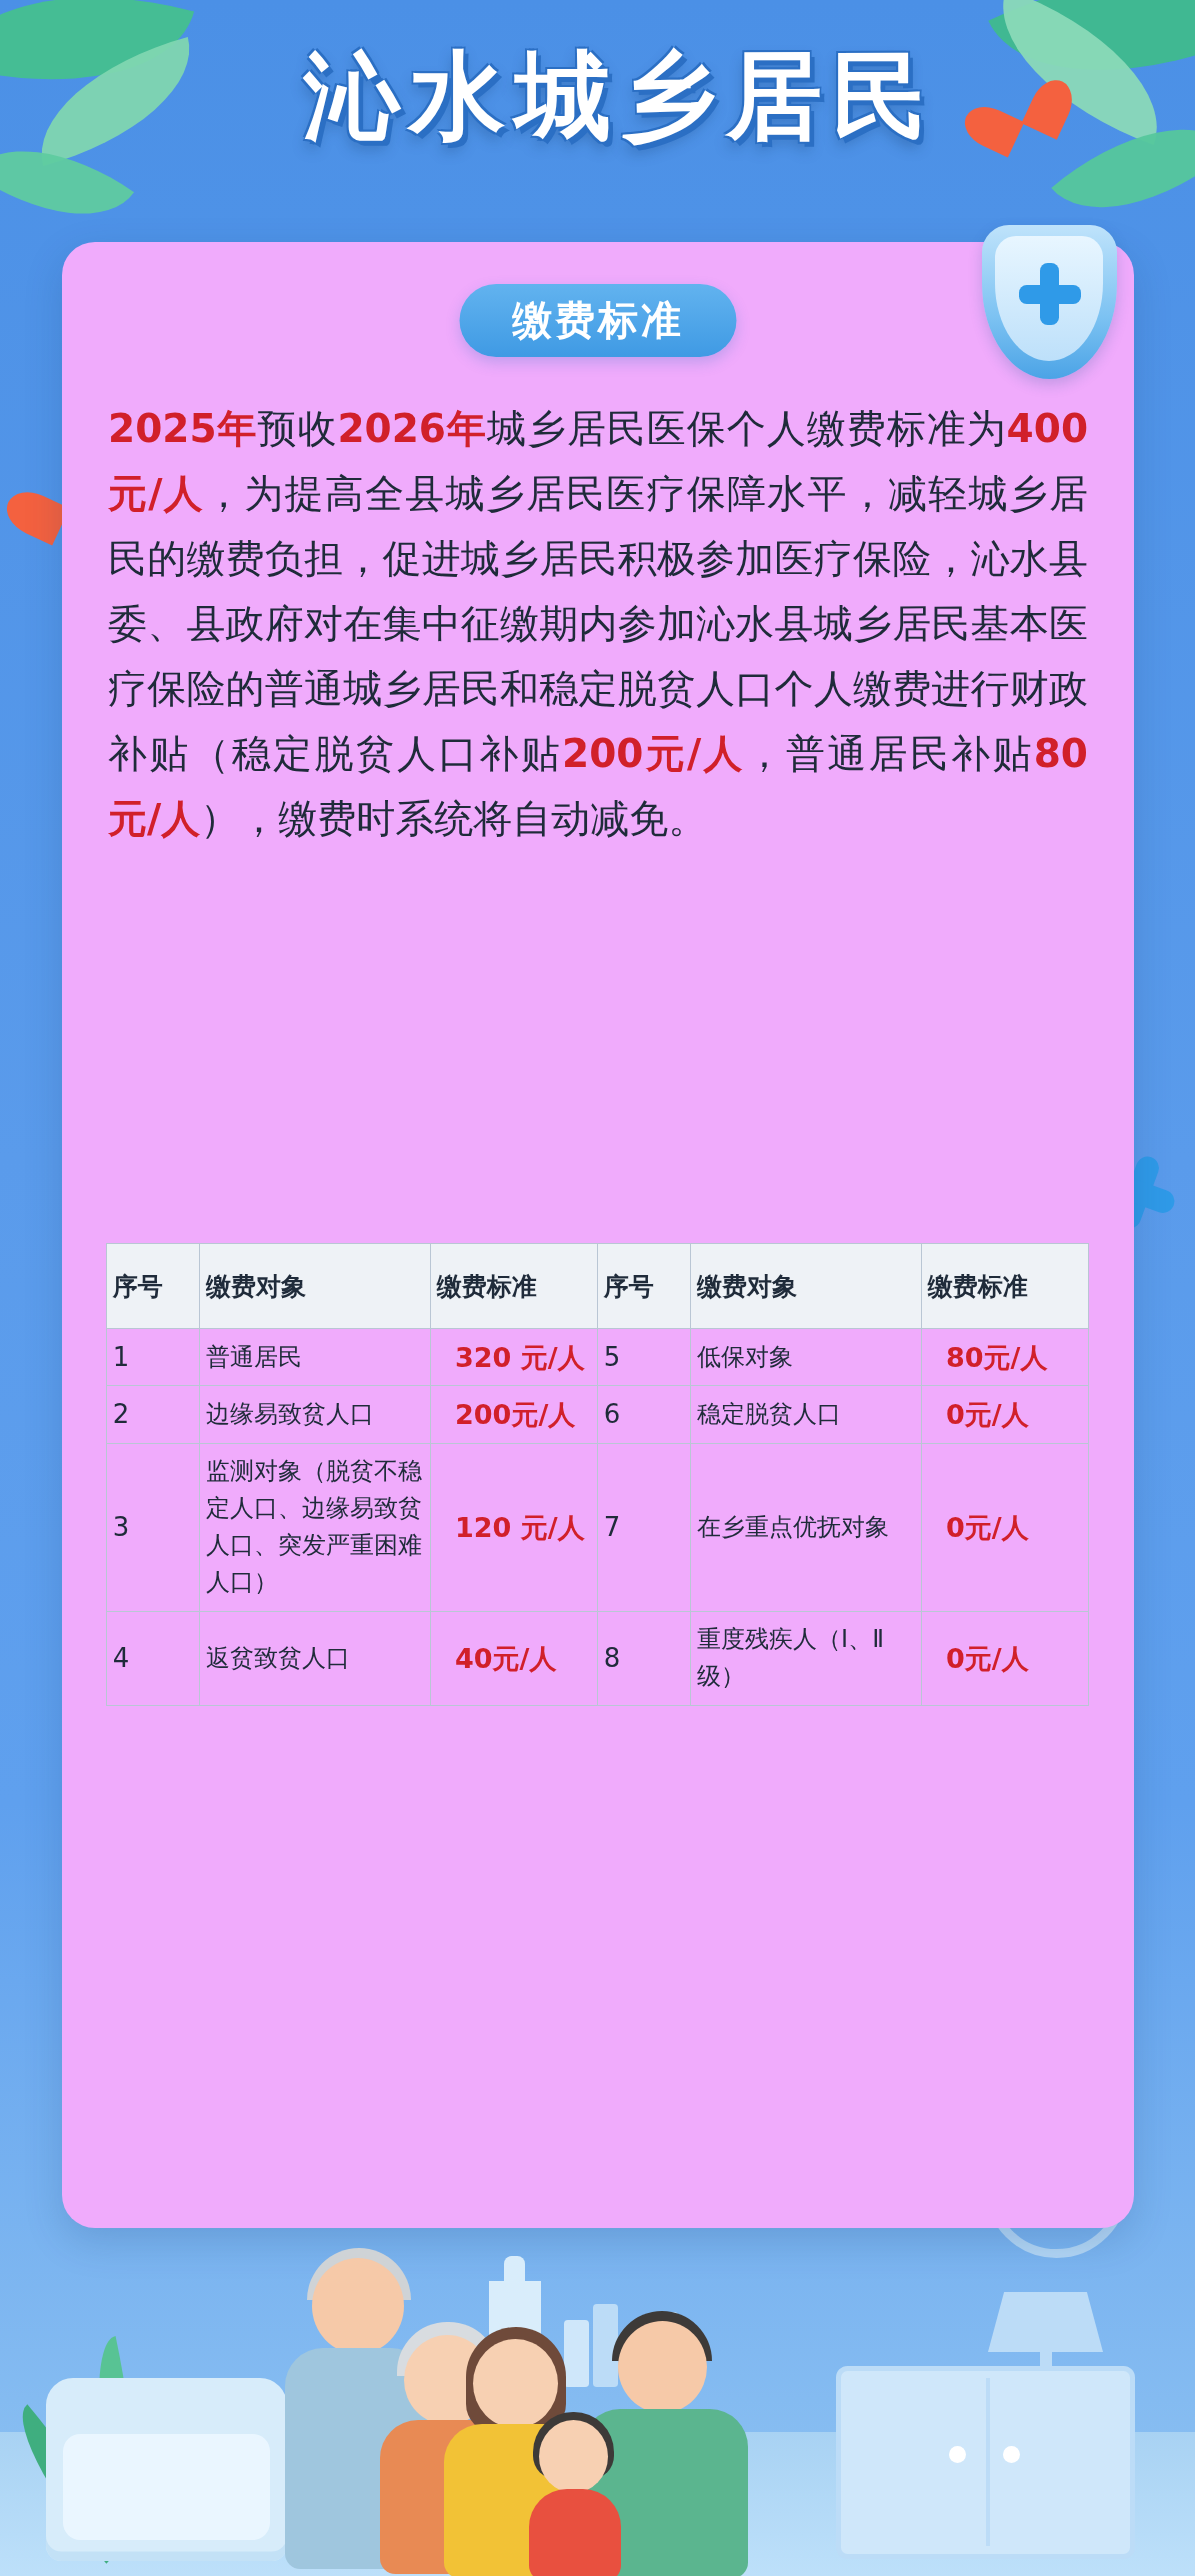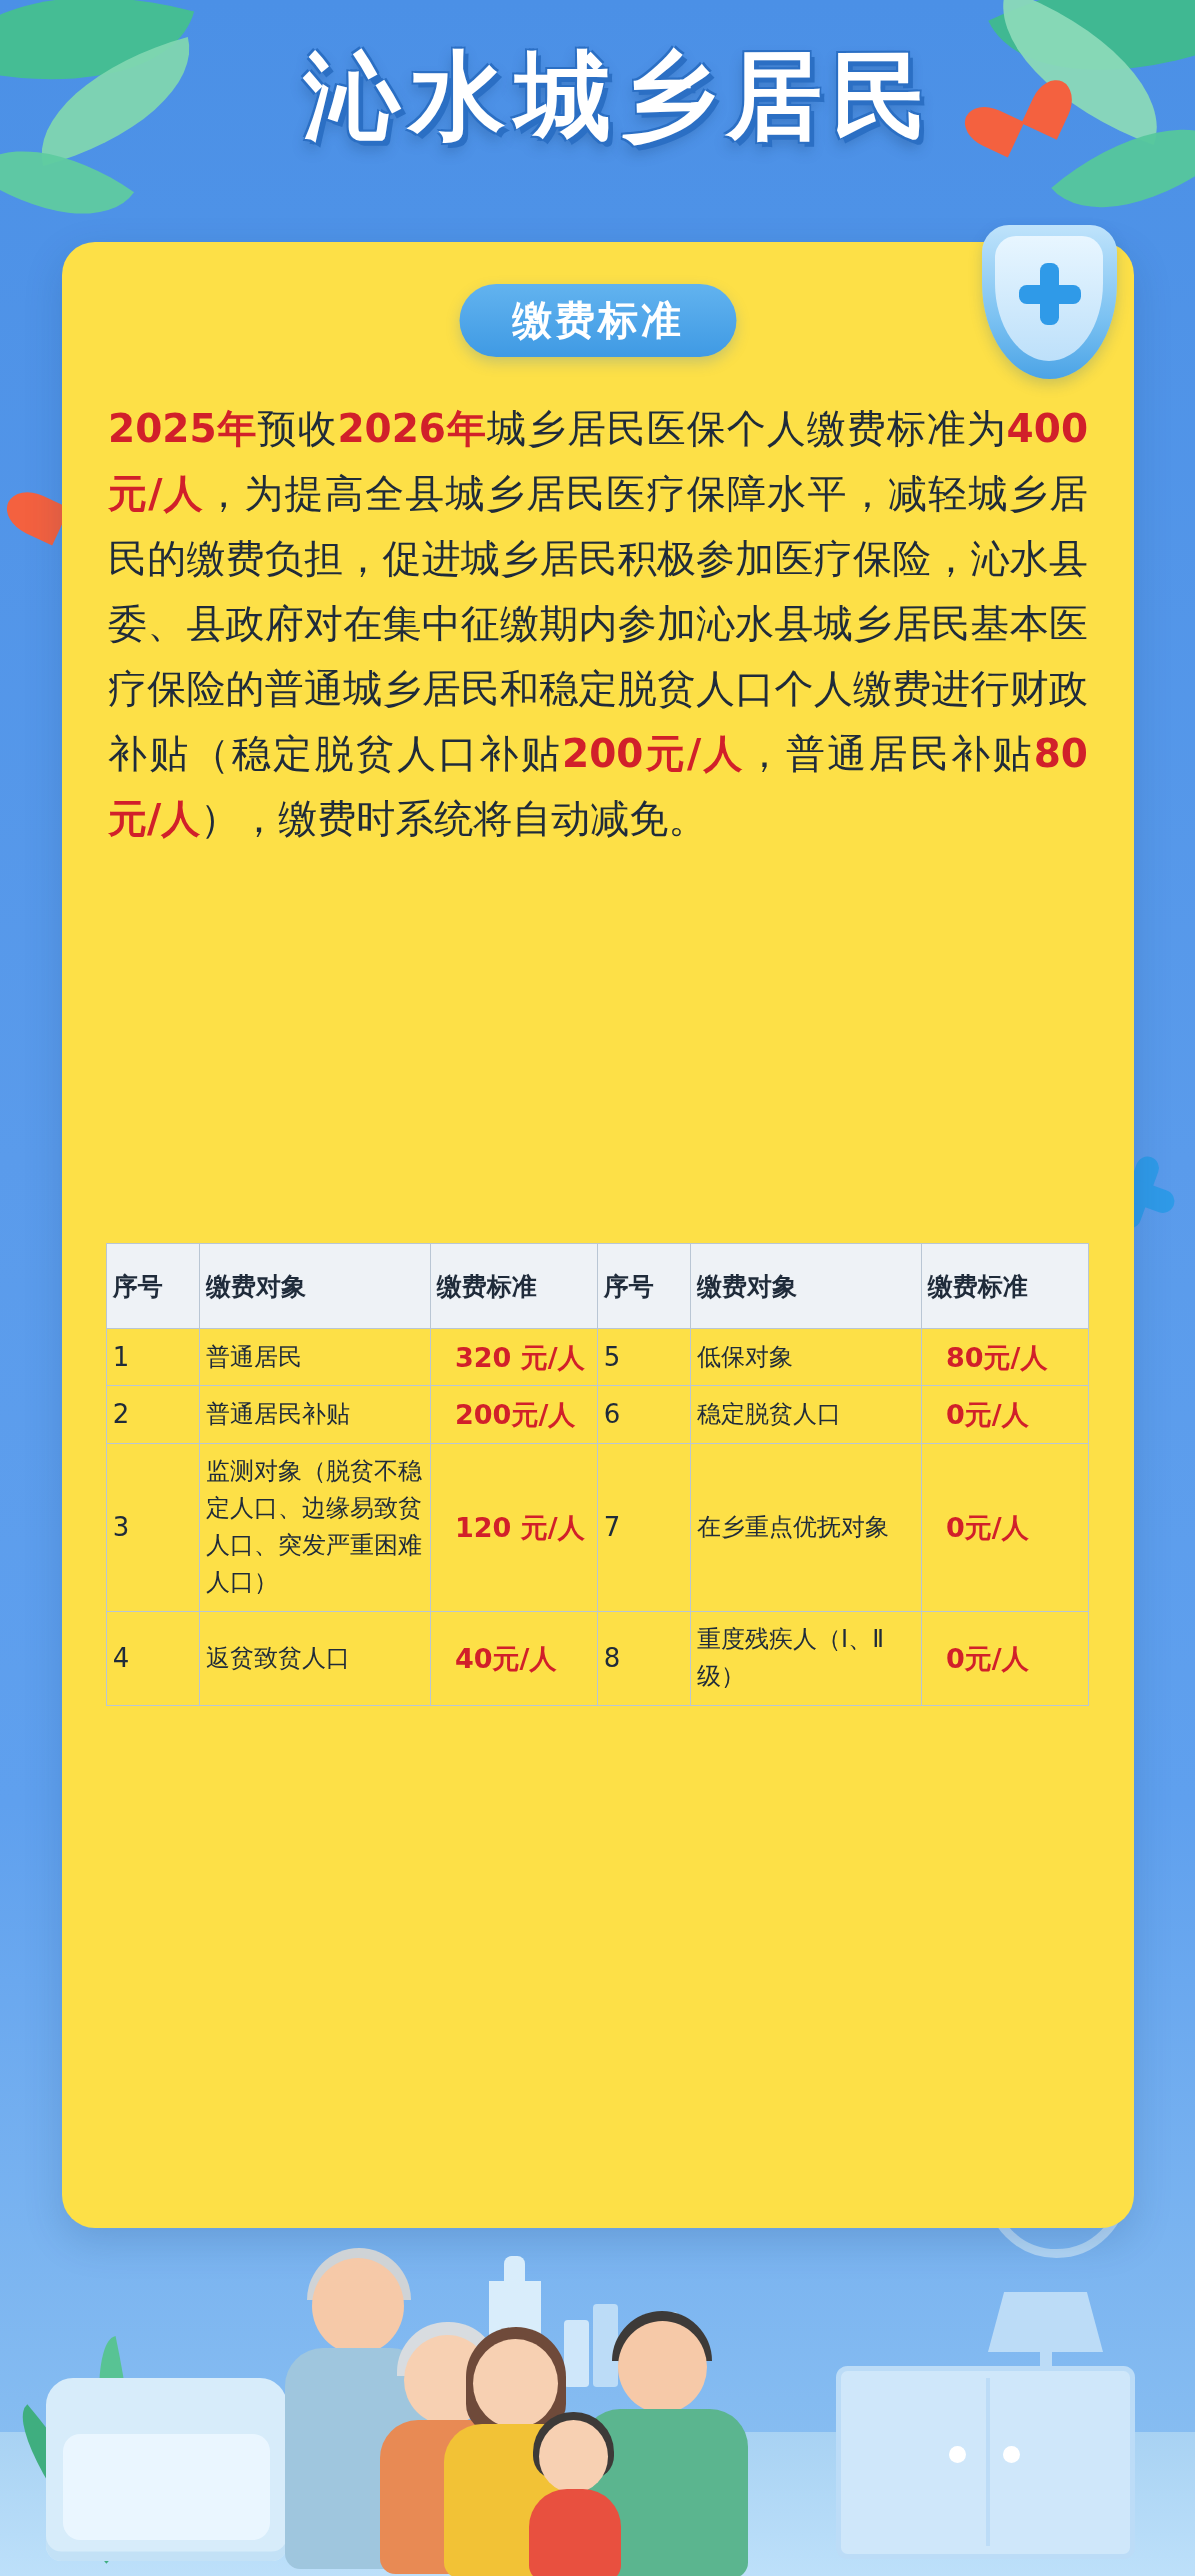--- a/index.html
+++ b/index.html
@@ -137,21 +137,21 @@
     letter-spacing: 3.8px;
   }
 
   
   .card {
     position: absolute;
     left: 62px;
     top: 242px;
     width: 1072px;
     height: 1986px;
-    background: #fde047;
+    background: #f0abfc;
     border-radius: 33px;
     box-shadow: 0 13.5px 38px rgba(20,60,110,.18);
   }
 
   
   .shield {
     position: absolute;
     right: 17.3px;
     top: -17.3px;
     width: 135px;
@@ -416,21 +416,21 @@
           <tr>
             <td class="idx">1</td>
             <td>普通居民</td>
             <td class="price">320 元/人</td>
             <td class="idx">5</td>
             <td>低保对象</td>
             <td class="price">80元/人</td>
           </tr>
           <tr>
             <td class="idx">2</td>
-            <td>普通居民补贴</td>
+            <td>边缘易致贫人口</td>
             <td class="price">200元/人</td>
             <td class="idx">6</td>
             <td>稳定脱贫人口</td>
             <td class="price">0元/人</td>
           </tr>
           <tr>
             <td class="idx">3</td>
             <td>监测对象（脱贫不稳定人口、边缘易致贫人口、突发严重困难人口）</td>
             <td class="price">120 元/人</td>
             <td class="idx">7</td>

